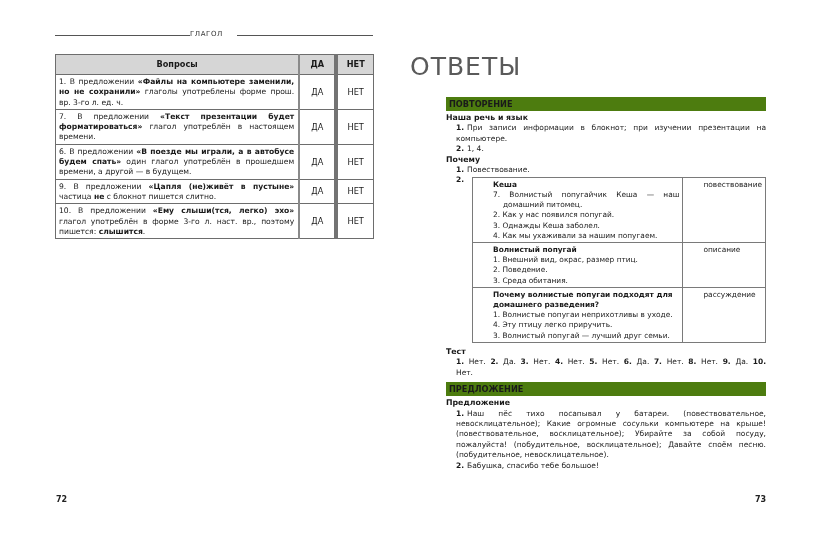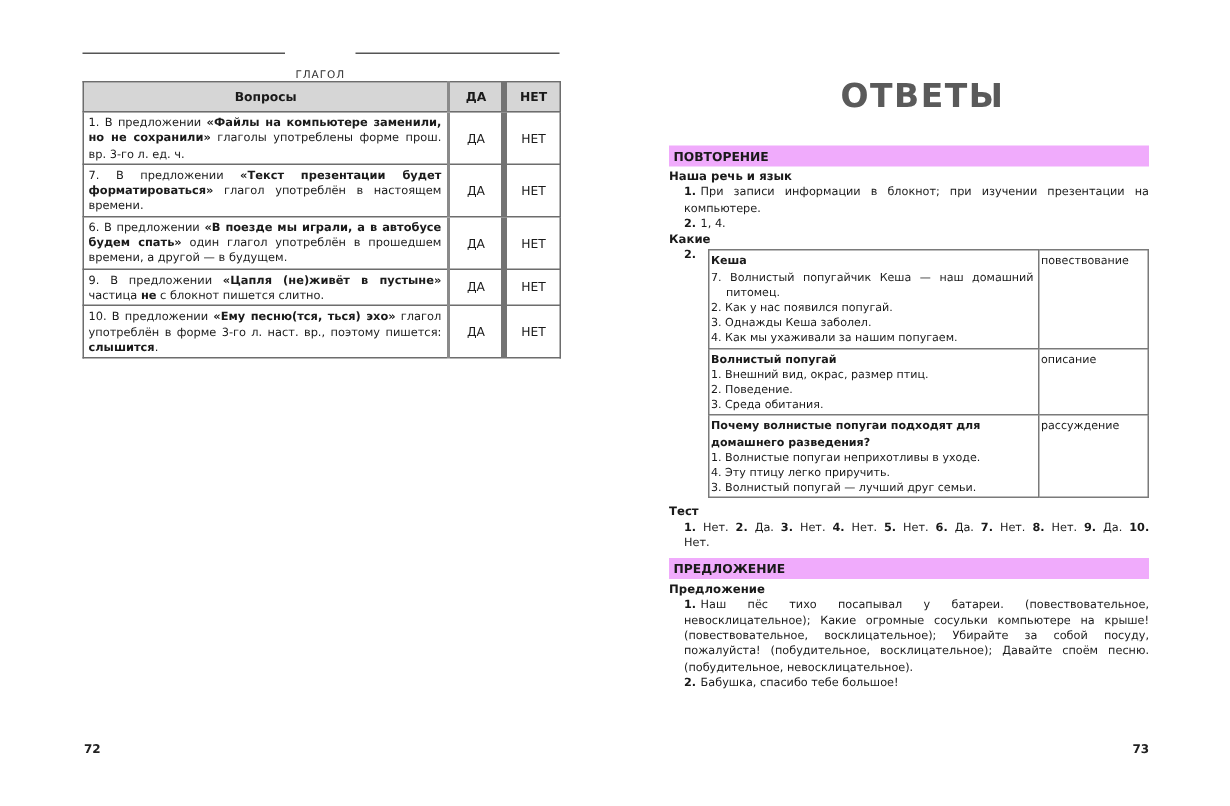--- a/index.html
+++ b/index.html
@@ -10,21 +10,21 @@
   .page { position: absolute; top: 0; height: 537px; }
   .page-left { left: 0; width: 410px; }
   .page-right { left: 410px; width: 410px; }
 
   
   .running-header { position: absolute; left: 55px; top: 30px; width: 318px; height: 10px; }
   .running-header .line { position: absolute; top: 5px; height: 1px; background: #555; }
   .running-header .line.l { left: 0; width: 135px; }
   .running-header .line.r { left: 182px; width: 136px; }
   .running-header .title {
-    position: absolute; left: 135px; width: 47px; top: 16px; text-align: center;
+    position: absolute; left: 135px; width: 47px; top: 0; text-align: left;
     font-size: 7px; letter-spacing: 0.6px; color: #333;
   }
 
   
   table.qtable {
     position: absolute; left: 55px; top: 54px; width: 319px;
     border-collapse: collapse; font-size: 7.6px; line-height: 10.3px;
   }
   table.qtable th, table.qtable td { border: 1px solid #6d6d6d; }
   table.qtable th {
@@ -38,37 +38,37 @@
   table.qtable td.da { border-left: 2px solid #8a8a8a; }
   table.qtable td.net, table.qtable th.c-net { border-left: 4px solid #737373; }
   b { font-weight: bold; }
 
   .page-number { position: absolute; top: 495px; font-size: 8px; font-weight: bold; color: #222; }
   .page-left .page-number { left: 56px; }
   .page-right .page-number { left: 345px; }
 
   
   .answers-title {
-    position: absolute; left: 0; width: 410px; top: 52px; text-align: center;
-    font-size: 22px; font-weight: bold; color: #5a5a5a; letter-spacing: 1px;
+    position: absolute; left: 0; width: 410px; top: 52px; 
+    font-size: 25px; font-weight: normal; color: #5a5a5a; letter-spacing: 1px;
   }
   .content { position: absolute; left: 36px; width: 320px; font-size: 7.5px; line-height: 10.4px; }
   .section-bar {
-    background: #f0abfc; font-weight: bold; font-size: 8.2px; padding: 1px 3px; height: 12px;
+    background: #4d7c0f; font-weight: bold; font-size: 8.2px; padding: 1px 3px; height: 12px;
     line-height: 12px; margin-bottom: 2px;
   }
   .sub-heading { font-weight: bold; font-size: 7.8px; }
   .item { padding-left: 10px; text-align: justify; }
   .item .num { font-weight: bold; margin-right: 3px; }
 
   table.ttable {
     border-collapse: collapse; margin-left: 26px; width: 294px; margin-top: -9px;
     font-size: 7.4px; line-height: 10.2px;
   }
-  table.ttable td { border: 1px solid #7a7a7a; vertical-align: top; padding: 2px 3px 1px 1px; }
+  table.ttable td { border: 1px solid #7a7a7a; vertical-align: top; padding: 2px 3px 1px 20px; }
   table.ttable td.plan { width: 215px; }
   table.ttable td.type { font-size: 7.4px; }
   table.ttable .plan-title { font-weight: bold; }
   table.ttable .pl { padding-left: 10px; text-indent: -10px; text-align: justify; }
   .spacer { height: 4px; }
 </style>
 </head>
 <body>
 
 <div class="page page-left">
@@ -101,21 +101,21 @@
           <td class="q"><span>6. В предложении </span><b>«В поезде мы играли, а в автобусе будем спать»</b><span> один глагол употреблён в прошедшем времени, а другой — в будущем.</span></td>
           <td class="yn da">ДА</td>
           <td class="yn net">НЕТ</td>
         </tr>
         <tr>
           <td class="q"><span>9. В предложении </span><b>«Цапля (не)живёт в пустыне»</b><span> частица </span><b>не</b><span> с блокнот пишется слитно.</span></td>
           <td class="yn da">ДА</td>
           <td class="yn net">НЕТ</td>
         </tr>
         <tr>
-          <td class="q"><span>10. В предложении </span><b>«Ему песню(тся, ться) эхо»</b><span> глагол употреблён в форме 3-го л. наст. вр., поэтому пишется: </span><b>слышится</b><span>.</span></td>
+          <td class="q"><span>10. В предложении </span><b>«Ему слыши(тся, легко) эхо»</b><span> глагол употреблён в форме 3-го л. наст. вр., поэтому пишется: </span><b>слышится</b><span>.</span></td>
           <td class="yn da">ДА</td>
           <td class="yn net">НЕТ</td>
         </tr>
       </tbody>
   </table>
 
   <div class="page-number">72</div>
 </div>
 
 <div class="page page-right">
@@ -123,21 +123,24 @@
 
   <div class="content" style="top:97px;">
     <div class="section-bar">ПОВТОРЕНИЕ</div>
 
     <div class="sub-heading">Наша речь и язык</div>
     <div id="speech-items">
         <div class="item"><span class="num">1.</span><span>При записи информации в блокнот; при изучении презентации на компьютере.</span></div>
         <div class="item"><span class="num">2.</span><span>1, 4.</span></div>
       </div>
 
-    <div class="sub-heading">Какие</div>
+    <div class="sub-heading">Почему</div>
+    <div class="item">
+      <span class="num">1.</span><span>Повествование.</span>
+    </div>
     <div class="item">
       <span class="num">2.</span>
     </div>
     <table class="ttable">
       <tbody id="tbody">
           <tr>
             <td class="plan">
               <div class="plan-title">Кеша</div>
               <div class="pl">7. Волнистый попугайчик Кеша — наш домашний питомец.</div>
               <div class="pl">2. Как у нас появился попугай.</div>

